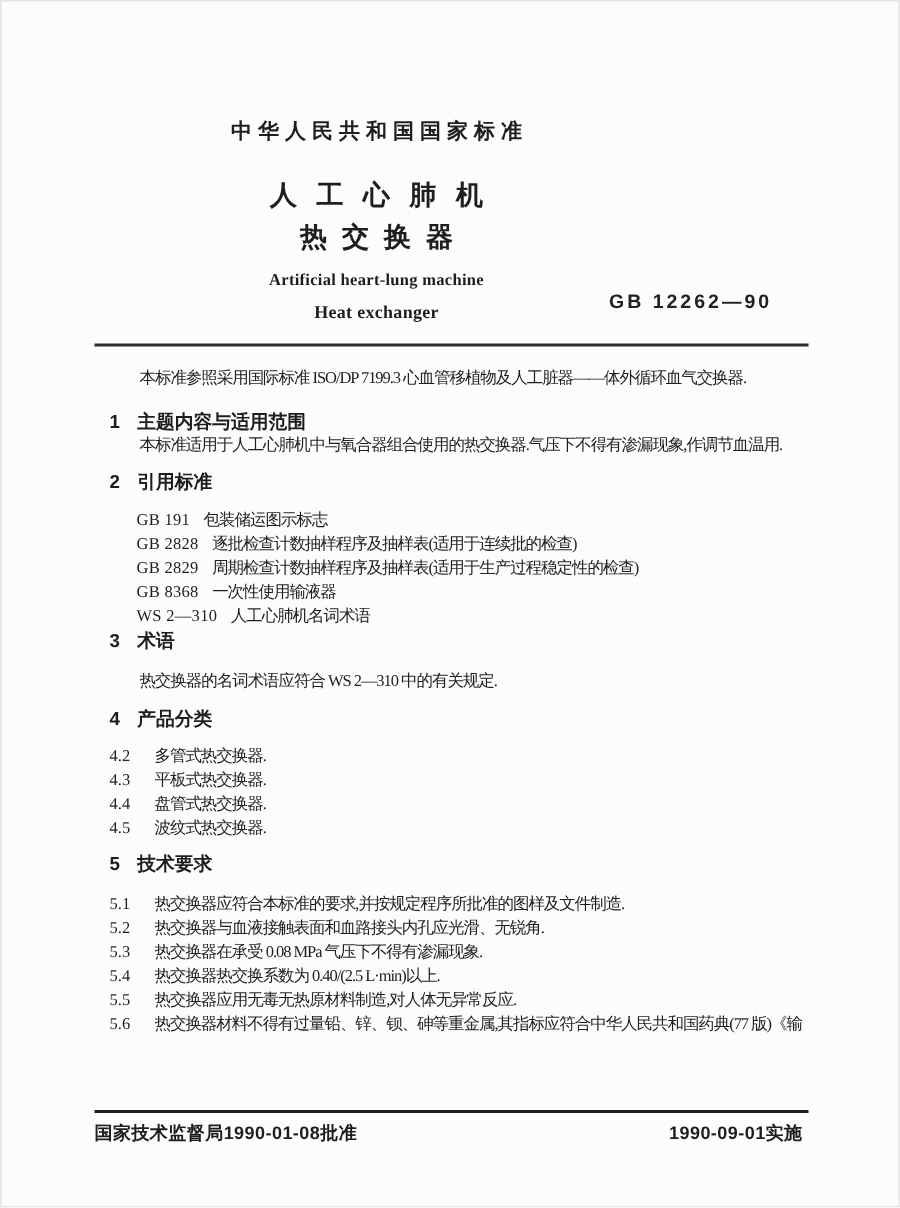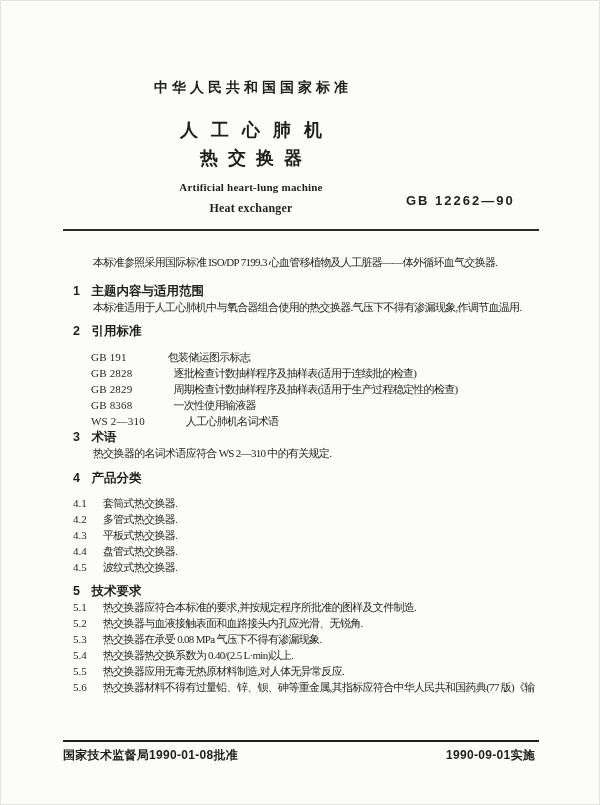--- a/index.html
+++ b/index.html
@@ -30,30 +30,30 @@
   }
   .en1 { top:180px; font-weight:bold; font-size:11px; letter-spacing:0.2px; }
   .en2 { top:200px; font-weight:bold; font-size:12px; letter-spacing:0.2px; }
   .hdr-rule { position:absolute; top:228px; left:62px; width:476px; height:2px; background:#2b2b2b; }
 
   .main {
     position:absolute; top:240px; left:62px; width:476px;
     font-size:11px; line-height:16px; letter-spacing:-0.7px;
   }
   .para { text-indent:30px; }
-  .mt3{margin-top:13px}.mt6{margin-top:8px}.mt9{margin-top:9px}
-  .mt10{margin-top:10px}.mt11{}.mt13{margin-top:13px}
+  .mt3{margin-top:3px}.mt6{margin-top:8px}.mt9{margin-top:9px}
+  .mt10{margin-top:10px}.mt11{margin-top:11px}.mt13{margin-top:13px}
 
   .sec-h {
     padding-left:10px; font-family:"Liberation Sans","DejaVu Sans",sans-serif;
     font-weight:bold; font-size:12.5px; letter-spacing:0;
   }
   .sec-num { display:inline-block; min-width:15px; }
 
-  .ref-row { display:flex; padding-left:28px;gap:32px; }
+  .ref-row { display:flex; padding-left:28px; }
   .ref-code { flex:none; margin-right:9px; letter-spacing:0.2px; }
   .ref-title { flex:1; }
 
   .clause { display:flex; padding-left:10px; }
   .clause-num { flex:none; width:30px; letter-spacing:0; }
   .clause-text { flex:1; }
   .clip { white-space:nowrap; overflow:hidden; }
 
   .ftr-rule { position:absolute; top:739px; left:62px; width:476px; height:2px; background:#1d1d1d; }
   .ftr-row {
@@ -118,24 +118,20 @@
       <span class="sec-title">术语</span>
     </div>
     <p class="para mt11">热交换器的名词术语应符合 WS 2—310 中的有关规定.</p>
 
     <div class="sec-h mt9">
       <span class="sec-num">4</span>
       <span class="sec-title">产品分类</span>
     </div>
     <div class="mt9">
       <div class="clause">
-        <span class="clause-num">4.1</span>
-        <span class="clause-text">套筒式热交换器.</span>
-      </div>
-      <div class="clause">
         <span class="clause-num">4.2</span>
         <span class="clause-text">多管式热交换器.</span>
       </div>
       <div class="clause">
         <span class="clause-num">4.3</span>
         <span class="clause-text">平板式热交换器.</span>
       </div>
       <div class="clause">
         <span class="clause-num">4.4</span>
         <span class="clause-text">盘管式热交换器.</span>

